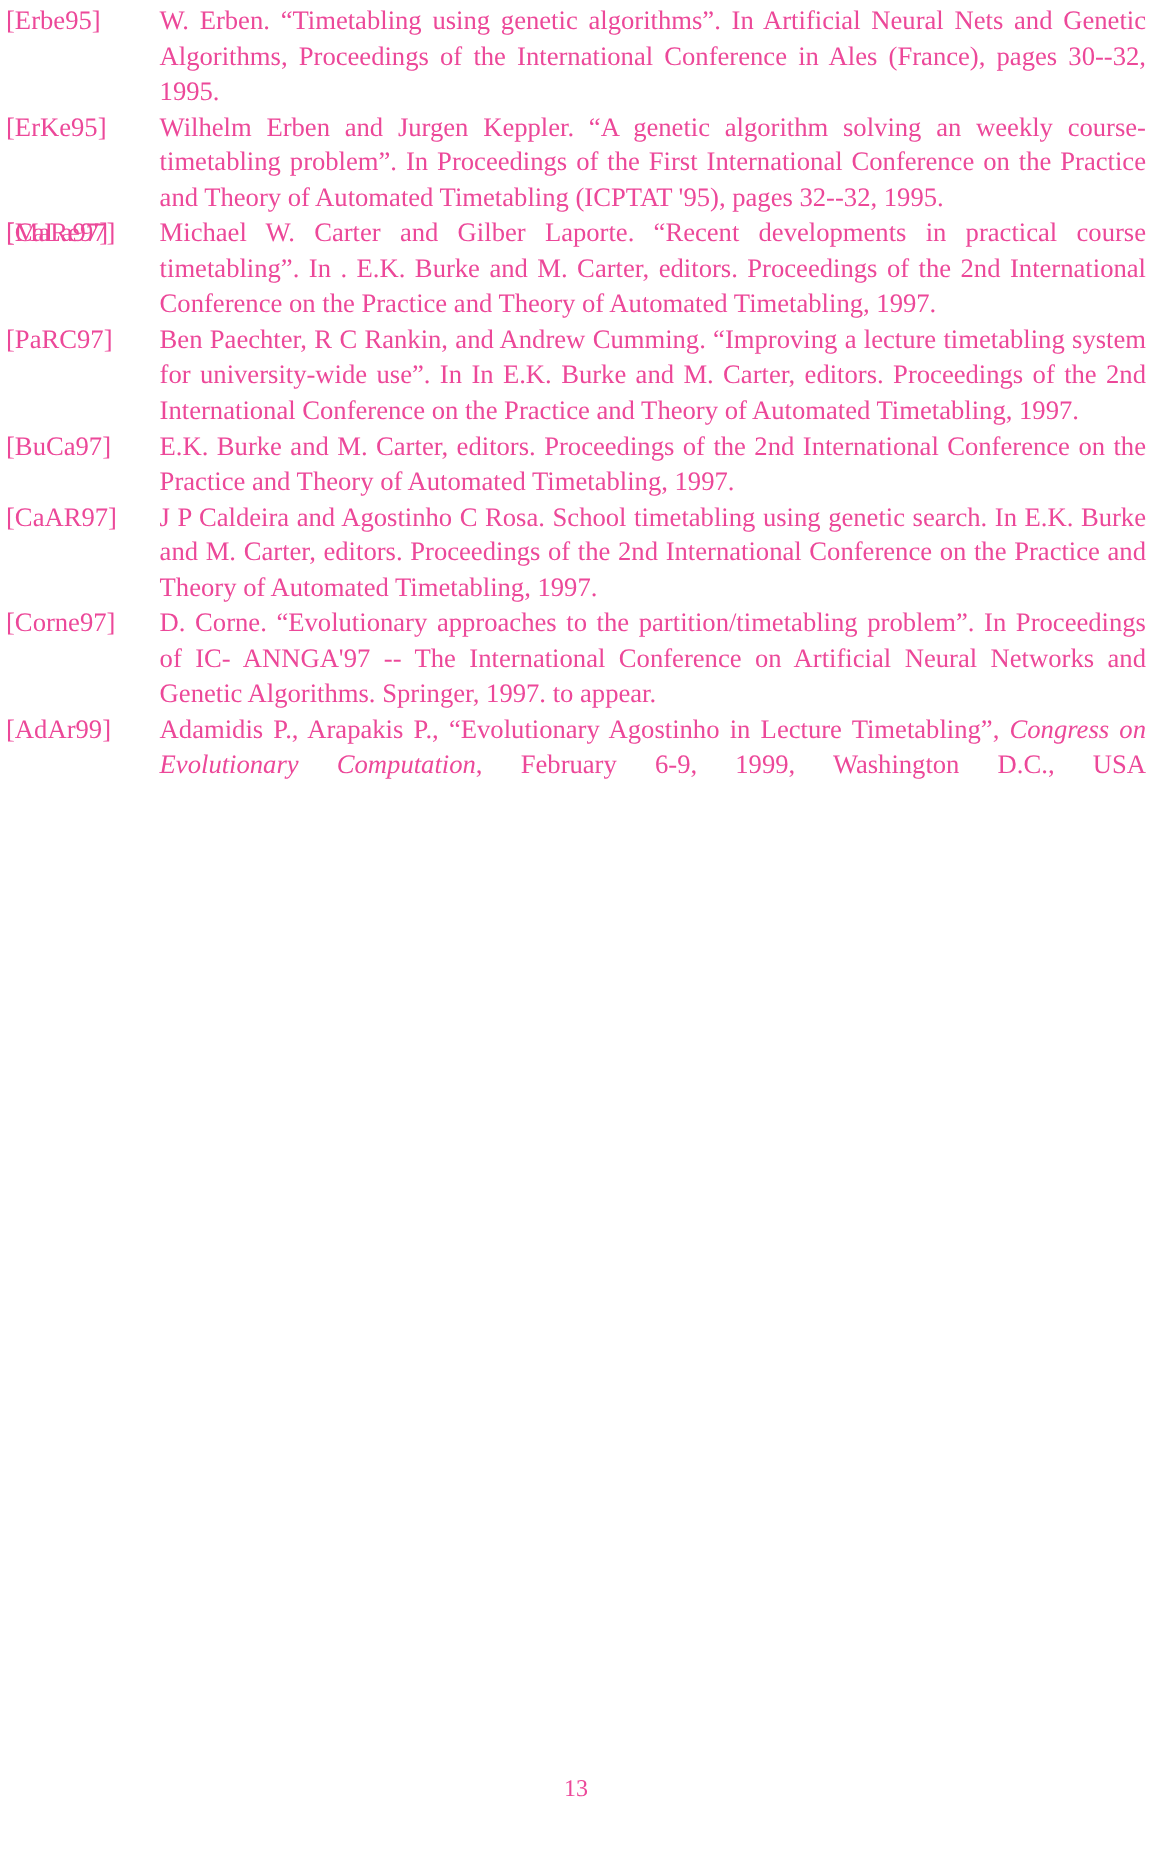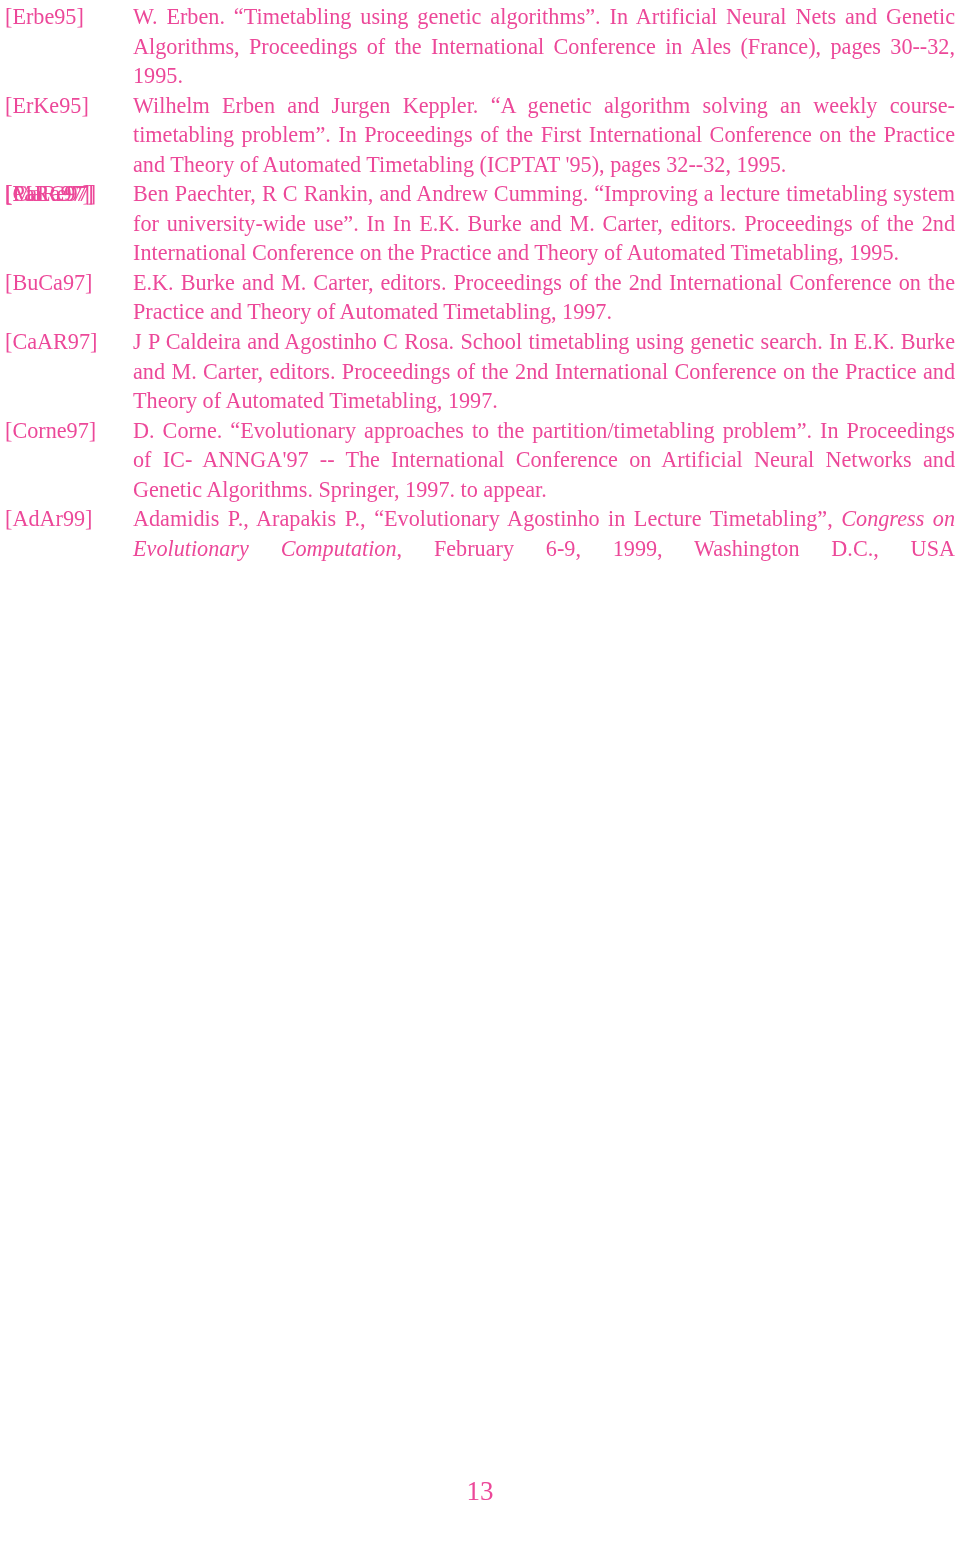--- a/index.html
+++ b/index.html
@@ -56,21 +56,21 @@
   }
   .ital {
     font-style: italic;
   }
   .page-number {
     position: absolute;
     left: 0;
     top: 1478px;
     width: 960px;
     text-align: center;
-    font-size: 27px;
+    font-size: 20px;
     line-height: 26px;
     font-family: "Liberation Serif", "DejaVu Serif", serif;
   }
 </style>
 </head>
 <body>
 
 <div class="page">
 
   <div class="refs">
@@ -84,25 +84,26 @@
       <span class="ref-label">[ErKe95]</span>
       <span class="ref-body">Wilhelm Erben and Jurgen Keppler. “A genetic algorithm solving an weekly course-timetabling problem”. In Proceedings of the First International Conference on the Practice and Theory of Automated Timetabling (ICPTAT '95), pages 32--32, 1995.</span>
     </div>
 
     <div class="ref-entry">
       <span class="ref-label">[MaRe97]</span>
     </div>
 
     <div class="ref-entry">
       <span class="ref-label">[CaLa97]</span>
+      <span class="ref-body">Michael W. Carter and Gilber Laporte. “Recent developments in practical course timetabling”. In . E.K. Burke and M. Carter, editors. Proceedings of the 2nd International Conference on the Practice and Theory of Automated Timetabling, 1997.</span>
     </div>
 
     <div class="ref-entry">
       <span class="ref-label">[PaRC97]</span>
-      <span class="ref-body">Ben Paechter, R C Rankin, and Andrew Cumming. “Improving a lecture timetabling system for university-wide use”. In In E.K. Burke and M. Carter, editors. Proceedings of the 2nd International Conference on the Practice and Theory of Automated Timetabling, 1995.</span>
+      <span class="ref-body">Ben Paechter, R C Rankin, and Andrew Cumming. “Improving a lecture timetabling system for university-wide use”. In In E.K. Burke and M. Carter, editors. Proceedings of the 2nd International Conference on the Practice and Theory of Automated Timetabling, 1997.</span>
     </div>
 
     <div class="ref-entry">
       <span class="ref-label">[BuCa97]</span>
       <span class="ref-body">E.K. Burke and M. Carter, editors. Proceedings of the 2nd International Conference on the Practice and Theory of Automated Timetabling, 1997.</span>
     </div>
 
     <div class="ref-entry">
       <span class="ref-label">[CaAR97]</span>
       <span class="ref-body">J P Caldeira and Agostinho C Rosa. School timetabling using genetic search. In E.K. Burke and M. Carter, editors. Proceedings of the 2nd International Conference on the Practice and Theory of Automated Timetabling, 1997.</span>

